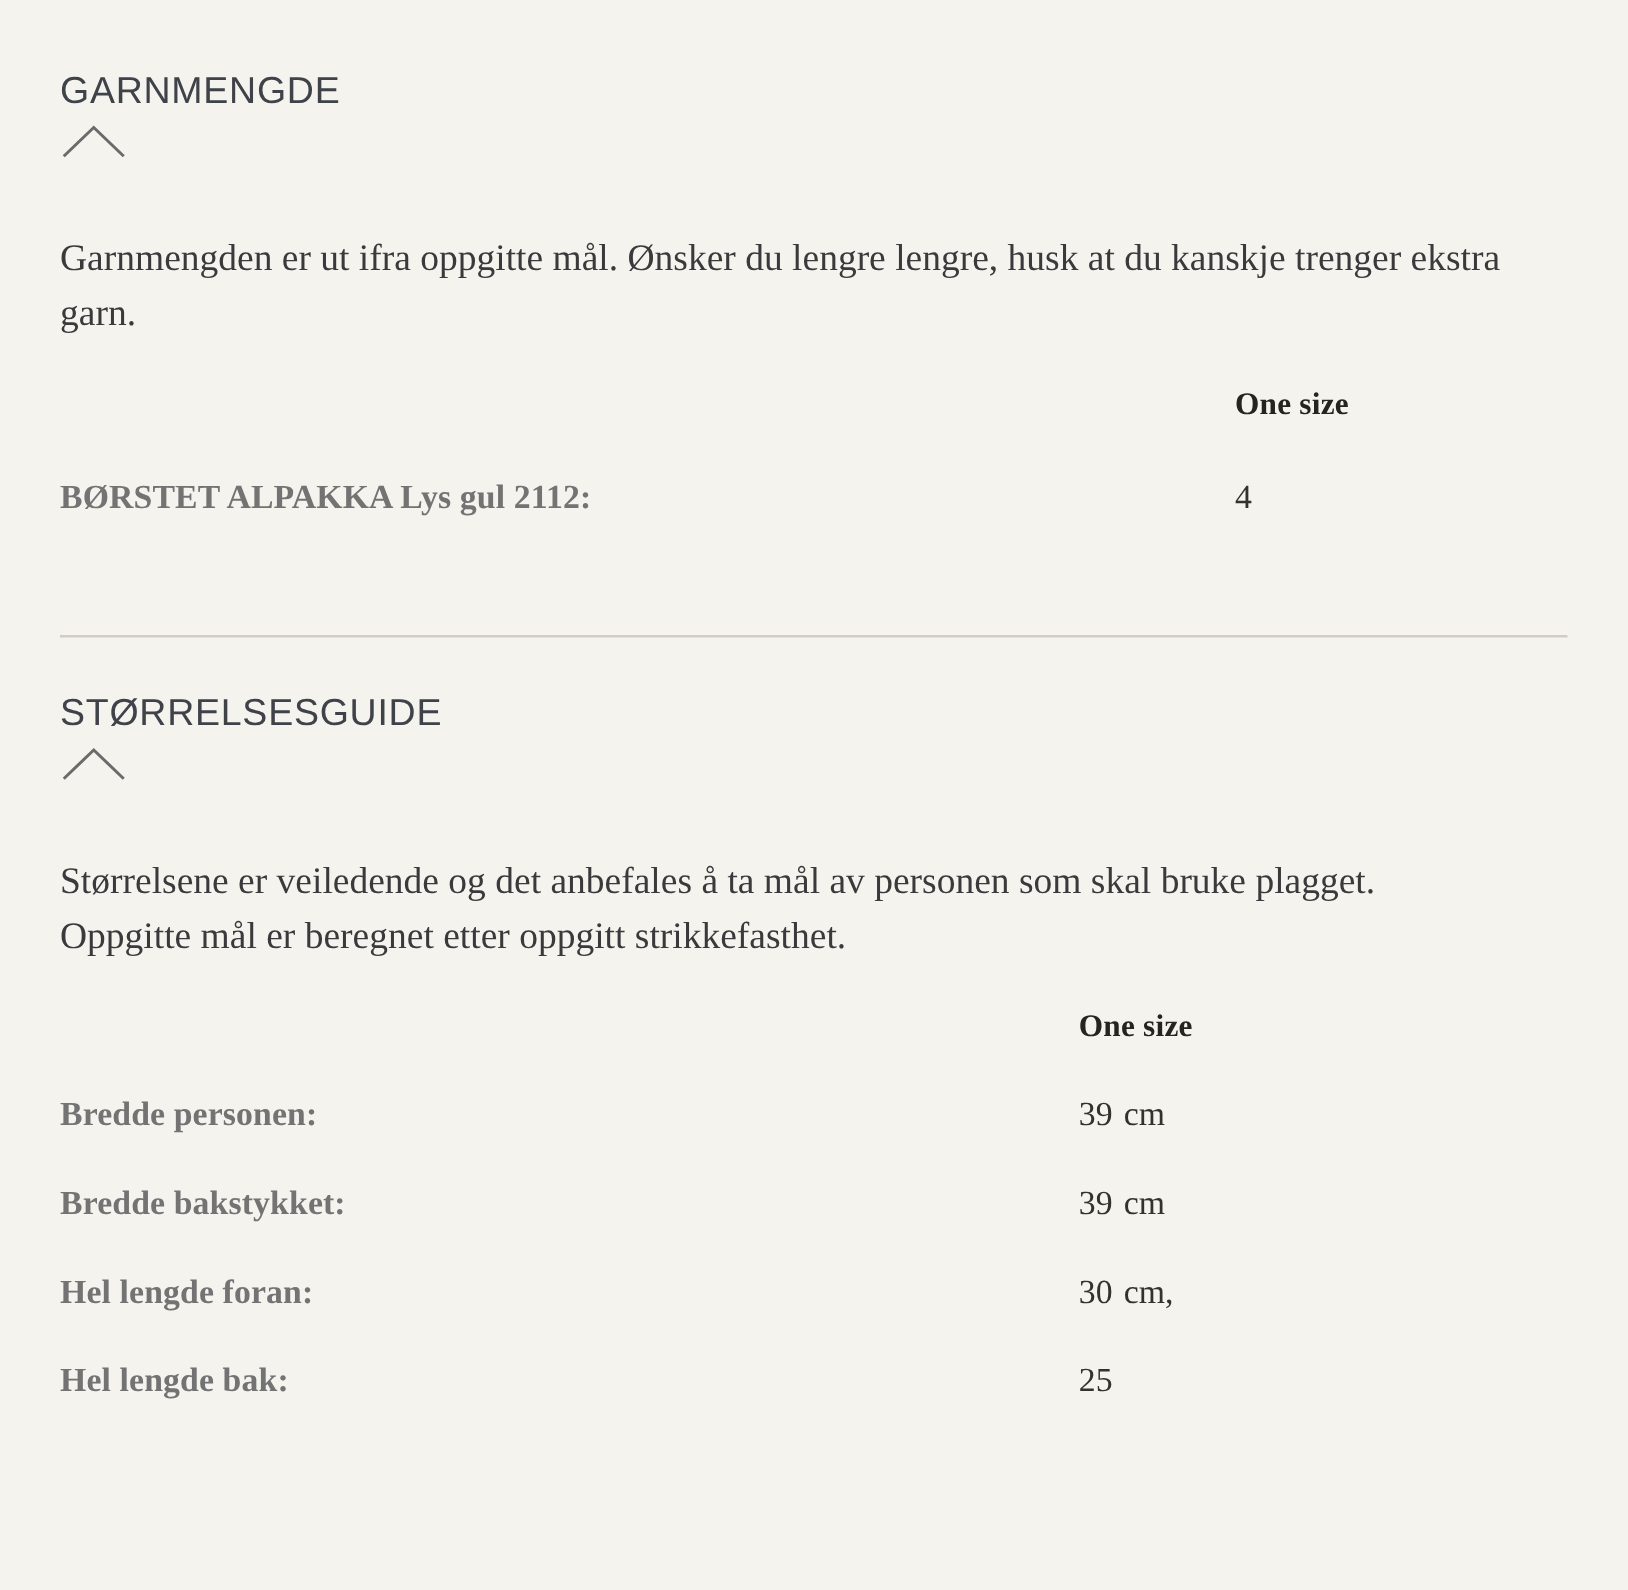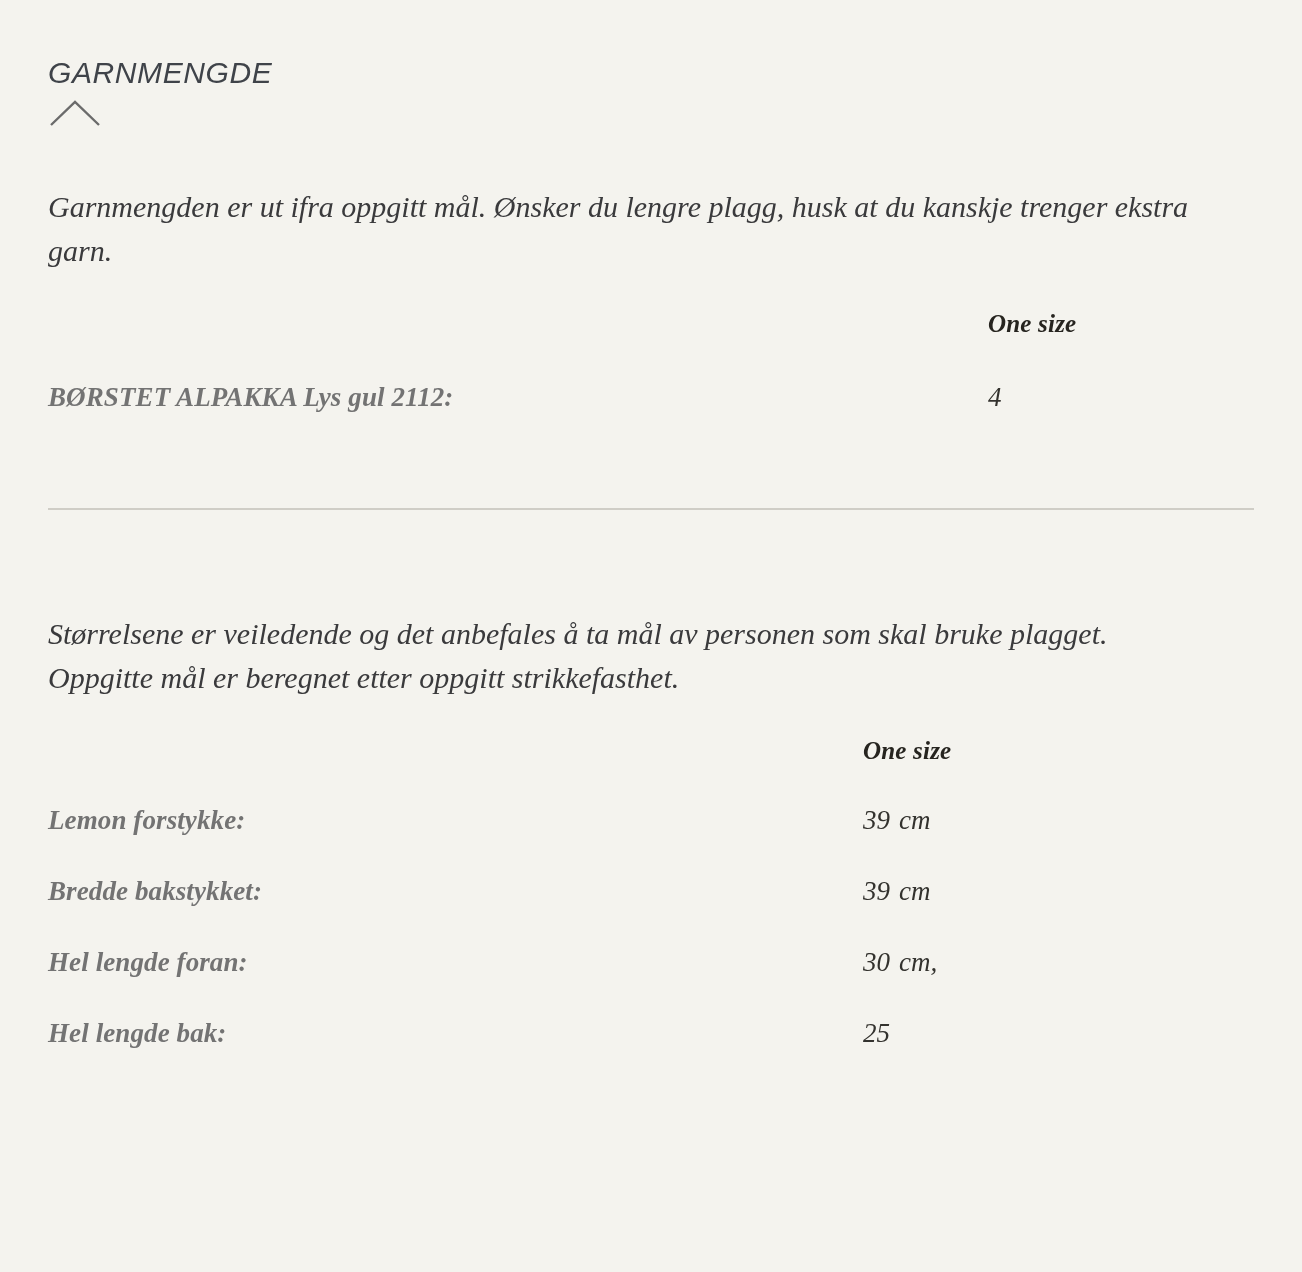--- a/index.html
+++ b/index.html
@@ -14,21 +14,20 @@
     font-family: "Liberation Serif", "DejaVu Serif", serif;
     color: #35353a;
     overflow: hidden;
   }
 
   .page {
     position: relative;
     width: 1302px;
     height: 1272px;
     box-sizing: border-box;
-    font-style: italic;
   }
 
   .section {
     padding: 0 48px;
   }
 
   
   .acc-head {
     padding-top: 0;
   }
@@ -138,21 +137,21 @@
       <h2 class="acc-title">GARNMENGDE</h2>
       <span class="chevron">
         <svg width="52" height="28" viewBox="0 0 52 28" aria-hidden="true">
           <polyline points="2,26 26,3 50,26" fill="none" stroke="#6b6b6b" stroke-width="2.4" stroke-linecap="butt" stroke-linejoin="miter"></polyline>
         </svg>
       </span>
     </div>
 
     <div class="gap-head-to-intro"></div>
 
-    <p class="intro">Garnmengden er ut ifra oppgitt mål. Ønsker du lengre plagg, husk at du kanskje trenger ekstra garn.</p>
+    <p class="intro">Garnmengden er ut ifra oppgitte mål. Ønsker du lengre lengre, husk at du kanskje trenger ekstra garn.</p>
 
     <div class="gap-intro-to-table"></div>
 
     <table class="spec-table yarn-table">
       <colgroup>
         <col class="c-label">
         <col class="c-value">
       </colgroup>
       <tbody>
         <tr class="head-row">
@@ -167,40 +166,48 @@
     </table>
 
   </div>
 
   <div class="gap-table-to-rule"></div>
   <hr class="divider">
   <div class="gap-rule-to-head"></div>
 
   <div class="section">
 
+    <div class="acc-head">
+      <h2 class="acc-title">STØRRELSESGUIDE</h2>
+      <span class="chevron">
+        <svg width="52" height="28" viewBox="0 0 52 28" aria-hidden="true">
+          <polyline points="2,26 26,3 50,26" fill="none" stroke="#6b6b6b" stroke-width="2.4" stroke-linecap="butt" stroke-linejoin="miter"></polyline>
+        </svg>
+      </span>
+    </div>
 
     <div class="gap-head-to-intro"></div>
 
     <p class="intro">Størrelsene er veiledende og det anbefales å ta mål av personen som skal bruke plagget. Oppgitte mål er beregnet etter oppgitt strikkefasthet.</p>
 
     <div class="gap-intro-to-table"></div>
 
     <table class="spec-table size-table">
       <colgroup>
         <col class="c-label">
         <col class="c-value">
       </colgroup>
       <tbody>
         <tr class="head-row">
           <th class="c-label"></th>
           <th class="col-head">One size</th>
         </tr>
 
         <tr class="data-row">
-          <td class="cell-label">Lemon forstykke:</td>
+          <td class="cell-label">Bredde personen:</td>
           <td class="cell-value">
             <span>39</span><span class="unit">cm</span>
           </td>
         </tr>
 
         <tr class="data-row">
           <td class="cell-label">Bredde bakstykket:</td>
           <td class="cell-value">
             <span>39</span><span class="unit">cm</span>
           </td>

